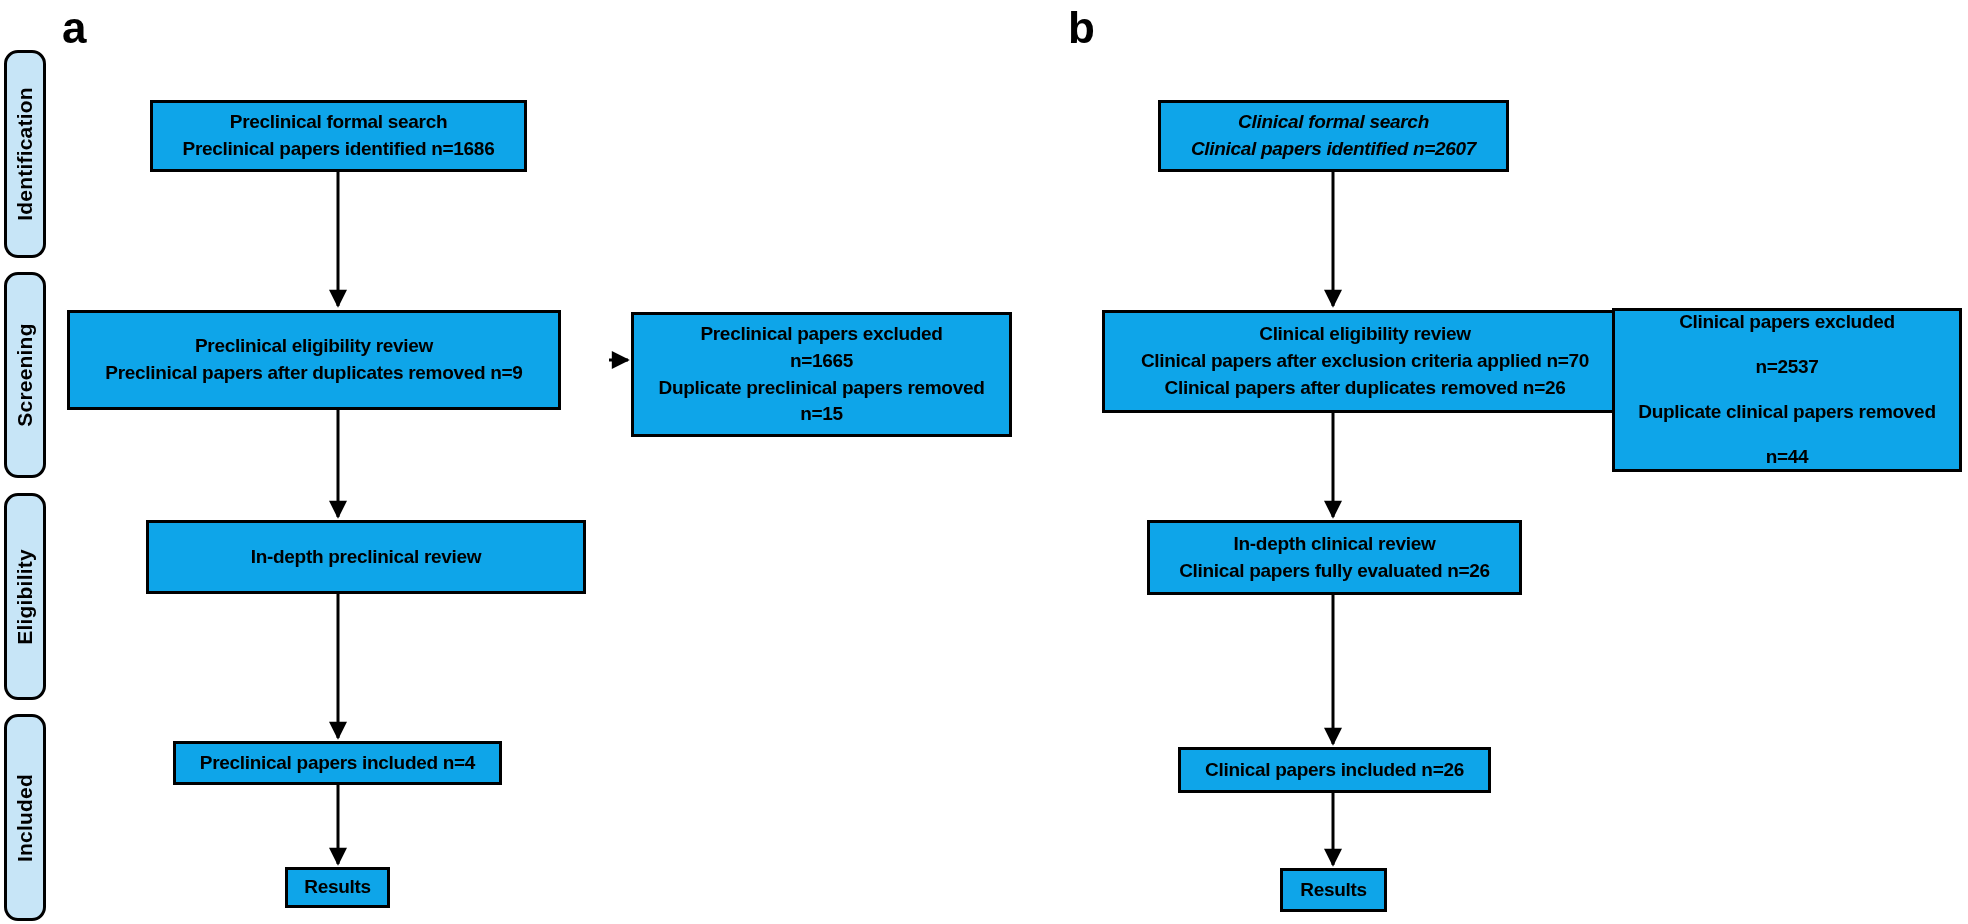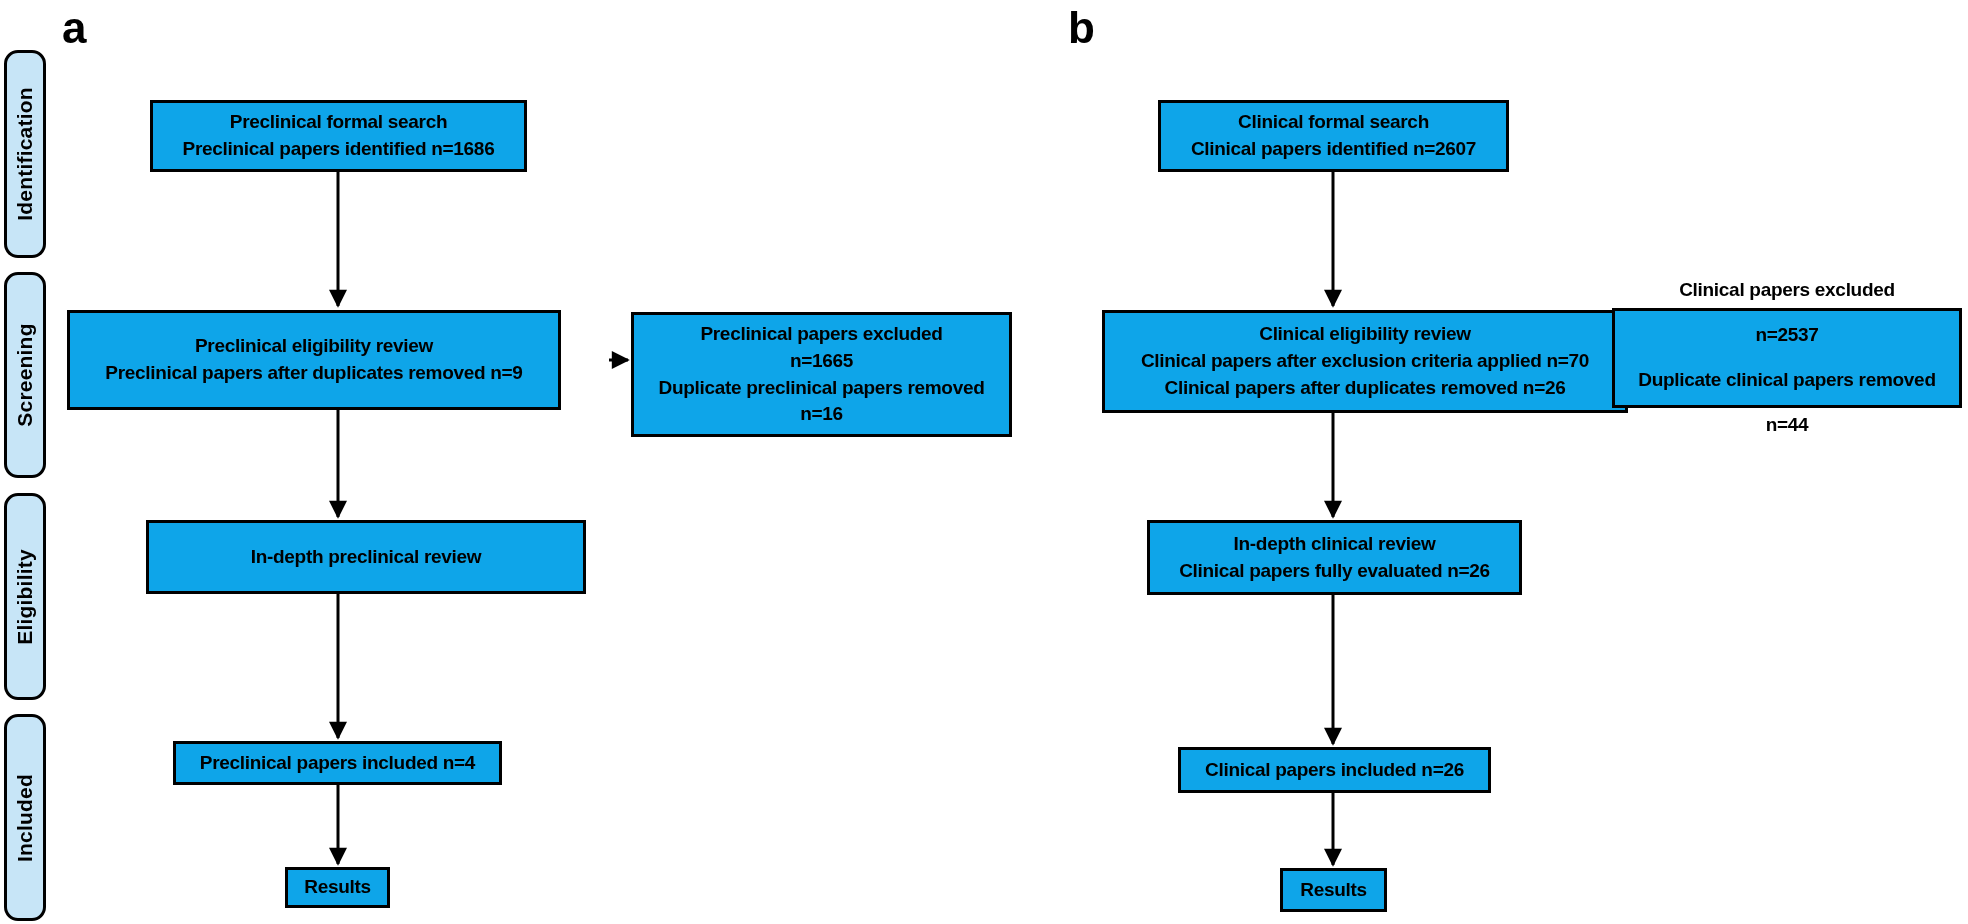--- a/index.html
+++ b/index.html
@@ -71,47 +71,47 @@
 
   <div class="fbox" style="left:67px;top:310px;width:494px;height:100px;">
     <div class="fline">Preclinical eligibility review</div>
     <div class="fline">Preclinical papers after duplicates removed n=9</div>
   </div>
 
   <div class="fbox" style="left:631px;top:312px;width:381px;height:125px;">
     <div class="fline">Preclinical papers excluded</div>
     <div class="fline">n=1665</div>
     <div class="fline">Duplicate preclinical papers removed</div>
-    <div class="fline">n=16</div>
+    <div class="fline">n=15</div>
   </div>
 
   <div class="fbox" style="left:146px;top:520px;width:440px;height:74px;text-align:center;">
     <div class="fline">In-depth preclinical review</div>
   </div>
 
   <div class="fbox" style="left:173px;top:741px;width:329px;height:44px;">
     <div class="fline">Preclinical papers included n=4</div>
   </div>
 
   <div class="fbox" style="left:285px;top:867px;width:105px;height:41px;">
     <div class="fline">Results</div>
   </div>
 
-  <div class="fbox" style="left:1158px;top:100px;width:351px;height:72px;">
+  <div class="fbox" style="left:1158px;top:100px;width:351px;height:72px;font-style:italic;">
     <div class="fline">Clinical formal search</div>
     <div class="fline">Clinical papers identified n=2607</div>
   </div>
 
   <div class="fbox" style="left:1070px;top:310px;width:526px;height:103px;margin-left:32px;">
     <div class="fline">Clinical eligibility review</div>
     <div class="fline">Clinical papers after exclusion criteria applied n=70</div>
     <div class="fline">Clinical papers after duplicates removed n=26</div>
   </div>
 
-  <div class="fbox" style="left:1612px;top:308px;width:350px;height:100px;gap:18px;">
+  <div class="fbox" style="left:1612px;top:308px;width:350px;height:164px;gap:18px;">
     <div class="fline">Clinical papers excluded</div>
     <div class="fline">n=2537</div>
     <div class="fline">Duplicate clinical papers removed</div>
     <div class="fline">n=44</div>
   </div>
 
   <div class="fbox" style="left:1147px;top:520px;width:375px;height:75px;">
     <div class="fline">In-depth clinical review</div>
     <div class="fline">Clinical papers fully evaluated n=26</div>
   </div>

